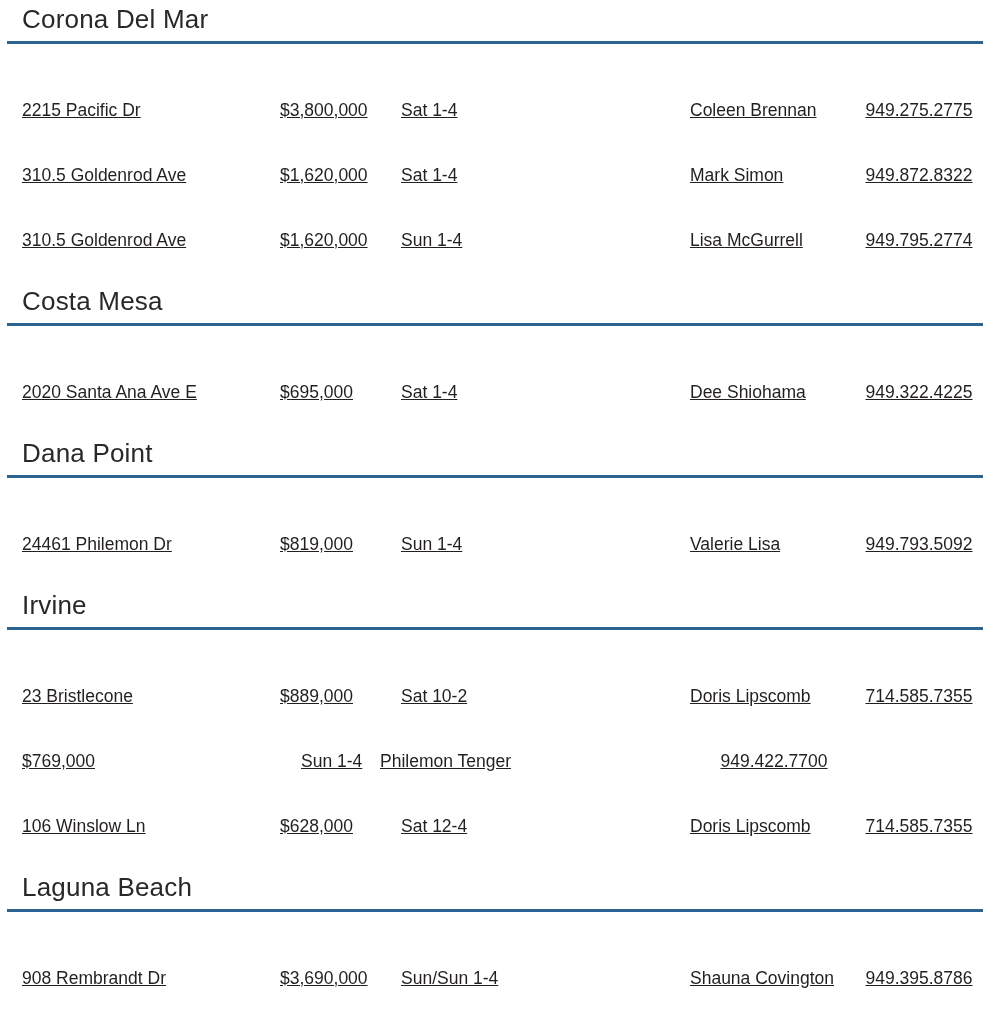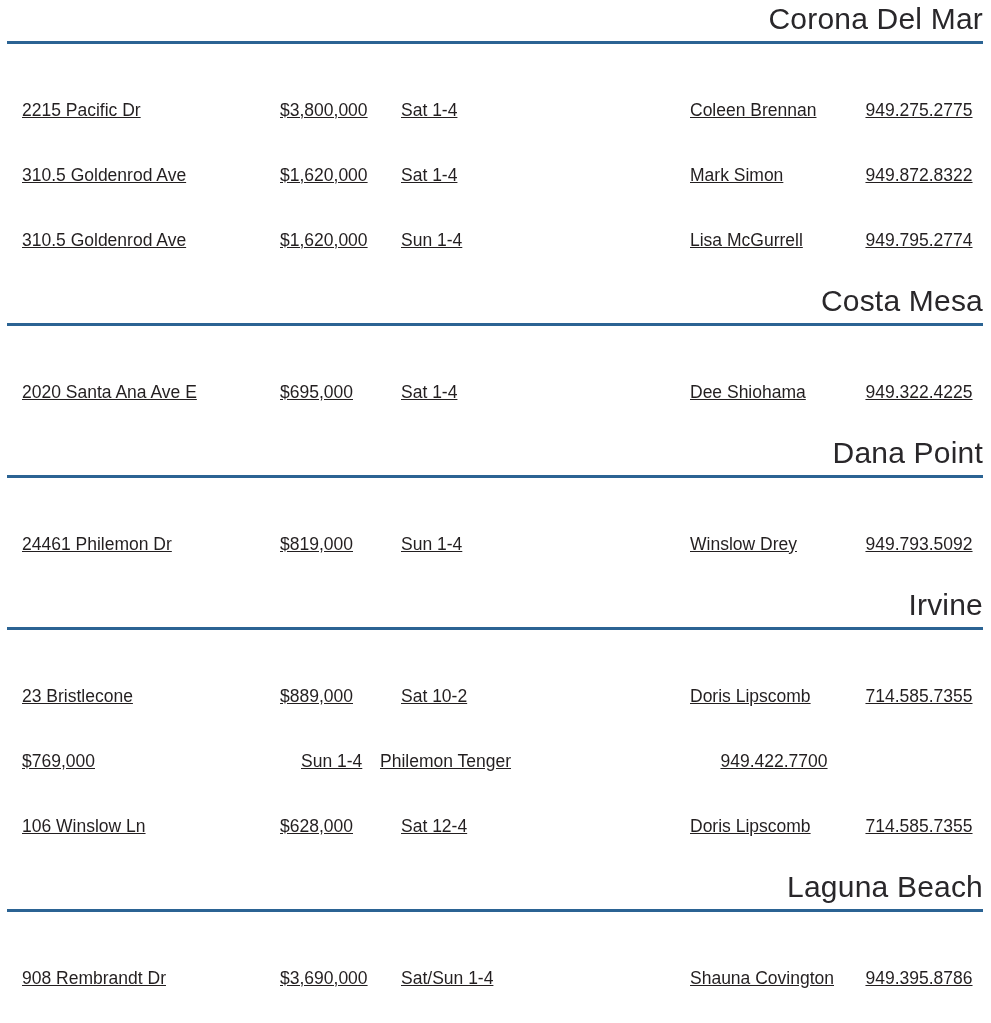--- a/index.html
+++ b/index.html
@@ -11,29 +11,28 @@
     position: relative;
     width: 991px;
     height: 1023px;
     overflow: hidden;
     background: #ffffff;
     font-family: "Liberation Sans", sans-serif;
     color: #231f20;
   }
   .city-section { }
   .city-heading {
-    font-size: 30px;
+    font-size: 26px;
     font-weight: 400;
     line-height: 30px;
     letter-spacing: 0.2px;
     margin: 14px 8px 0 7px;
     padding: 0 0 7px 15px;
     border-bottom: 3px solid var(--rule-color, #2b6393);
     color: #29272a;
-    text-align: right;
   }
   .city-section:first-child .city-heading {
     margin-top: 4px;
   }
   .rows {
     margin: 33px 11px 0 22px;
   }
   .row {
     display: grid;
     grid-template-columns: 258px 100px 310px 168px 1fr;
@@ -100,21 +99,21 @@
 
   <section class="city-section">
     <h2 class="city-heading">
       <span class="city-name">Dana Point</span>
     </h2>
     <div class="rows">
   <div class="row">
     <span class="cell address">24461 Philemon Dr</span>
     <span class="cell price">$819,000</span>
     <span class="cell time">Sun 1-4</span>
-    <span class="cell agent">Winslow Drey</span>
+    <span class="cell agent">Valerie Lisa</span>
     <span class="cell phone">949.793.5092</span>
   </div>
 </div>
   </section>
 
   <section class="city-section">
     <h2 class="city-heading">
       <span class="city-name">Irvine</span>
     </h2>
     <div class="rows">
@@ -144,20 +143,20 @@
   </section>
 
   <section class="city-section">
     <h2 class="city-heading">
       <span class="city-name">Laguna Beach</span>
     </h2>
     <div class="rows">
   <div class="row">
     <span class="cell address">908 Rembrandt Dr</span>
     <span class="cell price">$3,690,000</span>
-    <span class="cell time">Sat/Sun 1-4</span>
+    <span class="cell time">Sun/Sun 1-4</span>
     <span class="cell agent">Shauna Covington</span>
     <span class="cell phone">949.395.8786</span>
   </div>
 </div>
   </section>
 </div>
 </div>
 
 </body></html>

